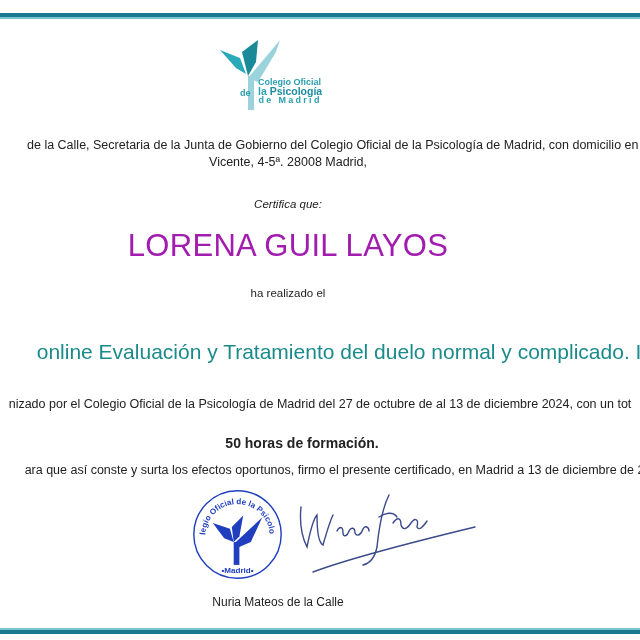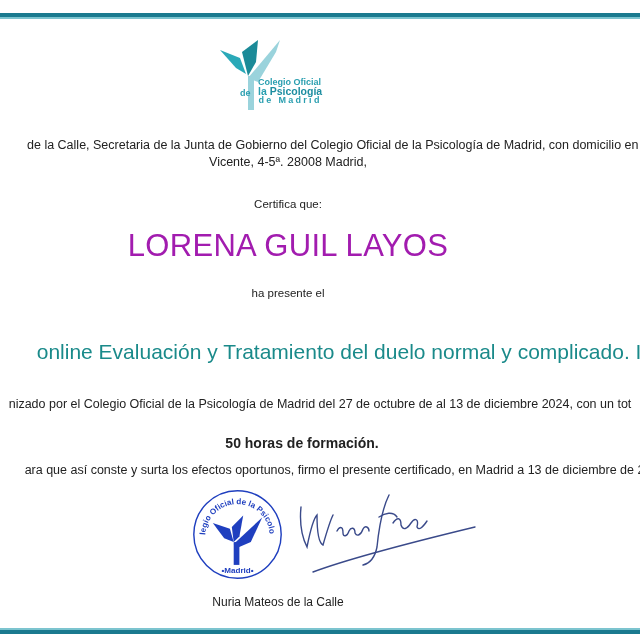--- a/index.html
+++ b/index.html
@@ -20,21 +20,21 @@
   .logo-text .l1 { display:block; }
   .logo-text .l2 { display:block; font-size: 10.5px; }
   .logo-text .l2 b { color: #1d8ea1; }
   .logo-text .l3 { display:block; letter-spacing: 2.3px; text-align: center; }
   .logo-do { position: absolute; left: 240px; top: 88px; font-size: 9px; font-weight: bold; color: #2a9fb0; text-align: right; }
 
   .line { position: absolute; left: 0; width: 576px; white-space: nowrap; font-size: 12.5px; color: #222; }
   .center { text-align: center; }
   .intro1 { top: 138px; left: -11px; width: 700px; }
   .intro2 { top: 155px; }
-  .certifica { top: 198px; font-size: 11.5px; }
+  .certifica { top: 198px; font-size: 11.5px; font-style: italic; }
   .name { top: 228px; font-size: 31px; color: #a21caf; letter-spacing: 0.3px; }
   .realizado { top: 287px; font-size: 11.5px; }
   .course { top: 340px; left: -4px; width: 720px; font-size: 21px; color: #1a8a8a; }
   .organized { top: 397px; left: -70px; width: 780px; }
   .hours { top: 435px; font-weight: bold; font-size: 14px; margin-left: 14px; }
   .firmo { top: 463px; left: -32px; width: 740px; }
   .signer { top: 595px; font-size: 12px; left: -10px;}
 
   .seal { position: absolute; left: 190px; top: 487px; width: 95px; height: 95px; }
   .signature { position: absolute; left: 293px; top: 487px; width: 190px; height: 95px; }
@@ -54,21 +54,21 @@
 <div class="logo-text">
   <span class="l1">Colegio Oficial</span>
   <span class="l2"><span>la </span><b>Psicología</b></span>
   <span class="l3">de Madrid</span>
 </div>
 
 <div class="line center intro1">de la Calle, Secretaria de la Junta de Gobierno del Colegio Oficial de la Psicología de Madrid, con domicilio en C</div>
 <div class="line center intro2">Vicente, 4-5ª. 28008 Madrid,</div>
 <div class="line center certifica">Certifica que:</div>
 <div class="line center name">LORENA GUIL LAYOS</div>
-<div class="line center realizado">ha presente el</div>
+<div class="line center realizado">ha realizado el</div>
 <div class="line center course">online Evaluación y Tratamiento del duelo normal y complicado. IX E</div>
 <div class="line center organized">nizado por el Colegio Oficial de la Psicología de Madrid del 27 de octubre de al 13 de diciembre 2024, con un tot</div>
 <div class="line center hours">50 horas de formación.</div>
 <div class="line center firmo">ara que así conste y surta los efectos oportunos, firmo el presente certificado, en Madrid a 13 de diciembre de 20</div>
 
 <svg class="seal" viewBox="0 0 100 100">
   <defs>
     <path id="arcTop" d="M16 52 A34 34 0 1 1 84 52"></path>
     <path id="arcBot" d="M26 80 A34 34 0 0 0 74 80"></path>
   </defs>

